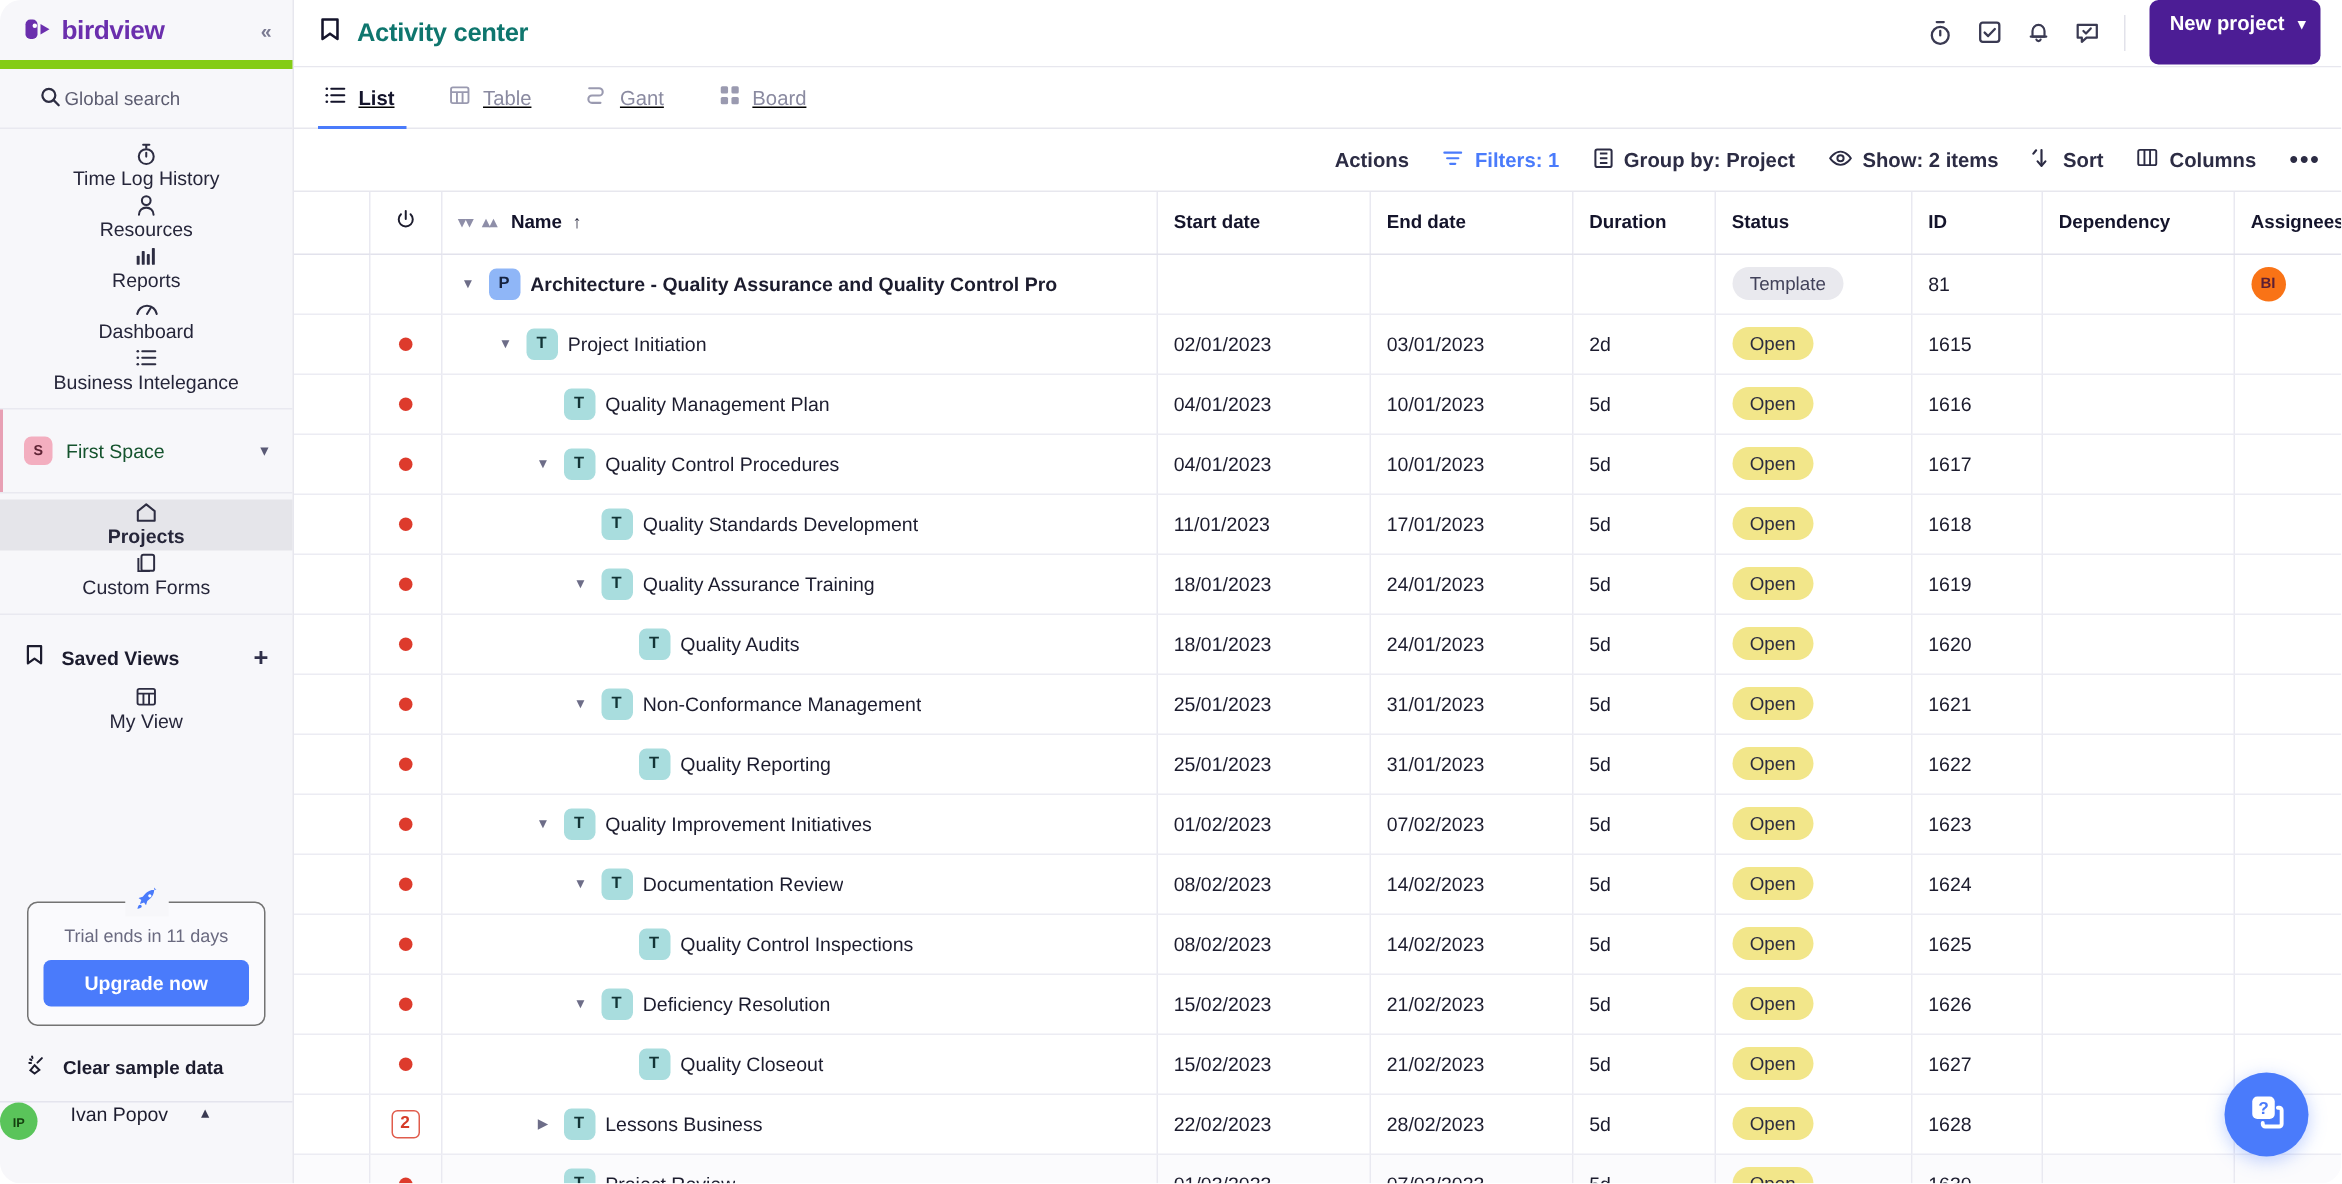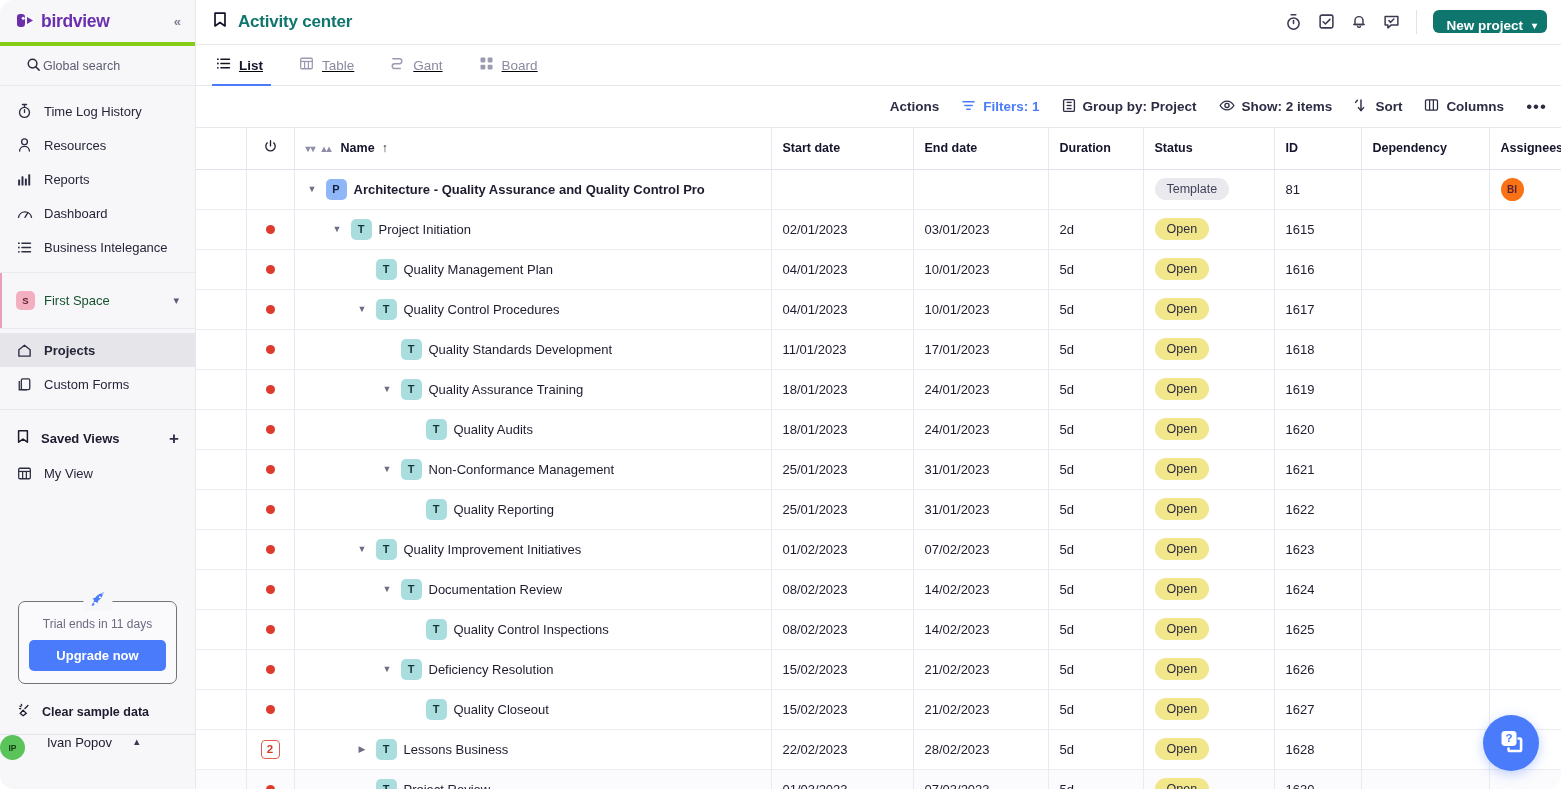--- a/index.html
+++ b/index.html
@@ -22,39 +22,39 @@
   .sidebar {
     width: 196px; height: 789px;
     background: #f7f7fa;
     border-right: 1px solid #e7e7ee;
     display: flex; flex-direction: column;
     flex: 0 0 196px;
   }
   .sb-logo-row {
     height: 46px; display: flex; align-items: center;
     padding: 0 14px 0 16px; gap: 6px;
-    border-bottom: 4px solid #84cc16;
+    border-bottom: 6px solid #84cc16;
   }
   .logo-mark { display: flex; align-items: center; }
   .logo-text {
     font-size: 17.5px; font-weight: 700; color: #6b2fad; letter-spacing: -0.3px;
   }
   .collapse-btn {
     margin-left: auto; color: #7b7b92; font-size: 13px; line-height: 1;
     cursor: pointer; font-weight: 700;
   }
   .sb-search {
     height: 40px; display: flex; align-items: center; gap: 2px;
     padding: 0 26px; border-bottom: 1px solid #e9e9f0;
     color: #5c5c70; font-size: 12.5px; cursor: pointer;
   }
   .sb-group { padding: 8px 0; }
   .sb-item {
-    height: 34px; display: flex; align-items: center; gap: 11px;
-    padding: 0 16px; font-size: 13px; color: #26263a; cursor: pointer;
+    height: 34px; display: flex; align-items: center; gap: 0;
+    padding: 0 16px; font-size: 13px; color: #26263a; cursor: pointer; flex-direction: column;
   }
   .sb-item .ico { width: 17px; display: flex; justify-content: center; align-items: center; flex: 0 0 17px; }
   .sb-sep { height: 1px; background: #e9e9f0; }
   .space-row {
     height: 56px; display: flex; align-items: center; gap: 9px;
     padding: 0 16px; position: relative; cursor: pointer;
     border-bottom: 1px solid #e9e9f0;
   }
   .space-row:before {
     content:""; position:absolute; left:0; top:0; bottom:0; width:2px; background:#e8a0b4;
@@ -107,22 +107,22 @@
   .main { flex: 1 1 auto; display: flex; flex-direction: column; min-width: 0; background:#fff;}
   .topbar {
     height: 46px; display: flex; align-items: center; padding: 0 14px 0 16px;
     border-bottom: 1px solid #e7e7ee; gap: 10px;
   }
   .page-title { font-size: 17px; font-weight: 700; color: #0f766e; letter-spacing:-0.2px;}
   .top-actions { margin-left: auto; display: flex; align-items: center; gap: 16px; }
   .top-ic { color: #3a3a52; cursor: pointer; display:flex; align-items:center;}
   .vdiv { width: 1px; height: 24px; background: #e2e2ea; }
   .new-proj {
-    background: #0f766e; color: #fff; font-size: 13.5px; font-weight: 700;
-    border-radius: 6px; padding: 8px 10px 0 13px; display:flex; align-items:center; gap:9px;
+    background: #4c1d95; color: #fff; font-size: 13.5px; font-weight: 700;
+    border-radius: 6px; padding: 8px 10px 20px 13px; display:flex; align-items:center; gap:9px;
     cursor: pointer; border:none; font-family:inherit;
   }
 
   .tabbar {
     height: 43px; display: flex; align-items: stretch; padding: 0 16px;
     border-bottom: 1px solid #e7e7ee; gap: 0; background:#fff;text-decoration:underline;
   }
   .tab {
     display:flex; align-items:center; gap: 8px; padding: 0 18px;
     font-size: 13.5px; color: #8a8aa0; cursor: pointer; position:relative;

